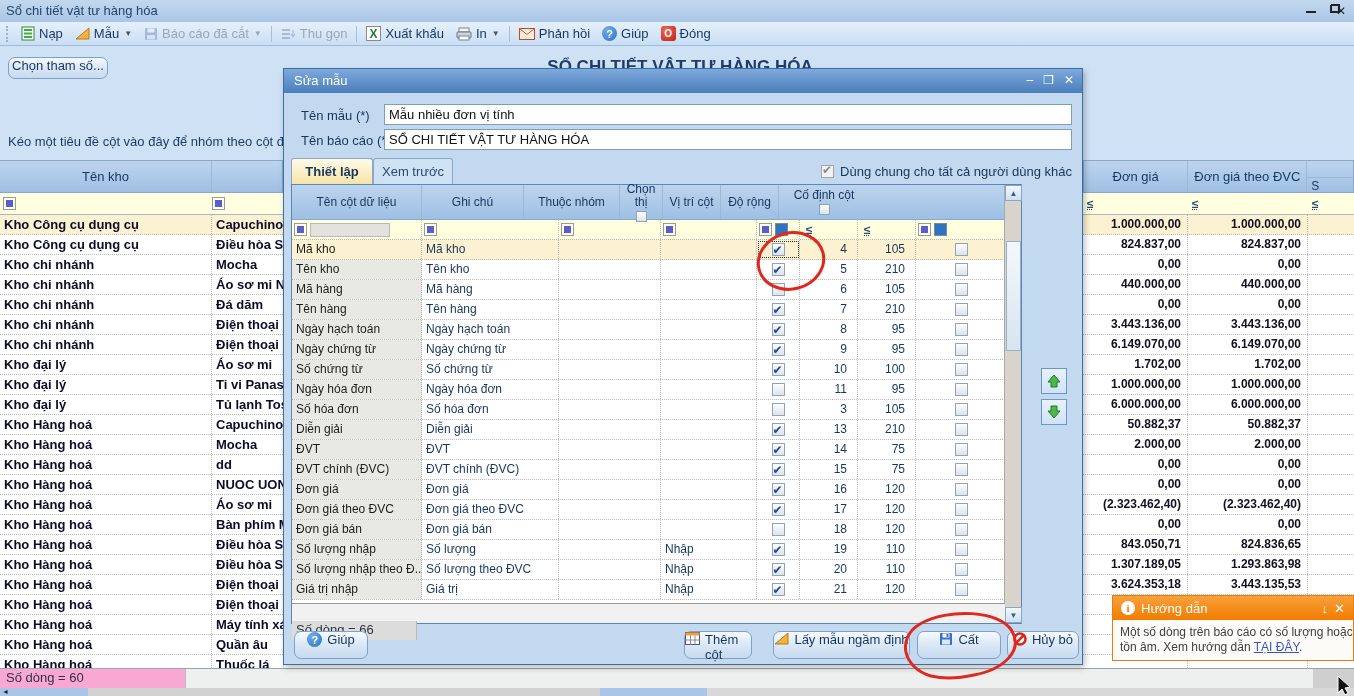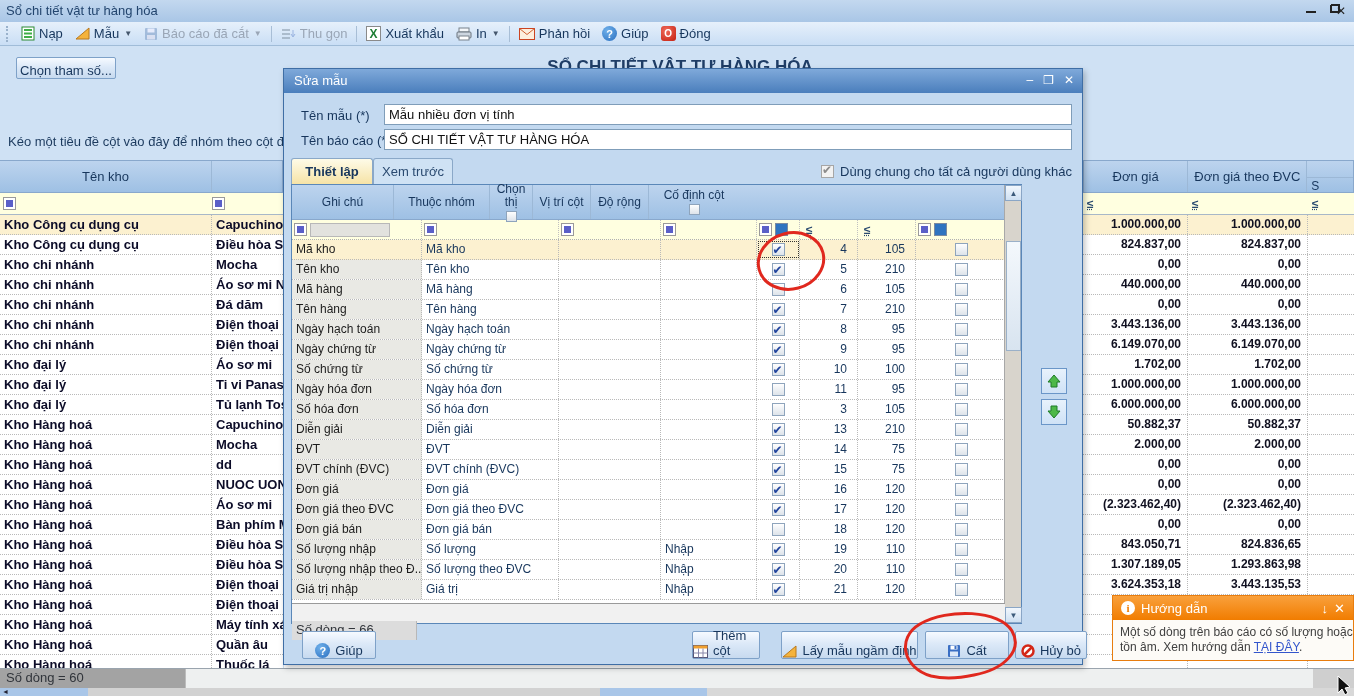--- a/index.html
+++ b/index.html
@@ -19,21 +19,21 @@
 
   .toolbar { left:0; top:22px; width:1354px; height:24px; background:linear-gradient(#e6f0fb,#c9def5); border-bottom:1px solid #a0bcd8; display:flex; align-items:center; padding-left:2px; }
   .grip { width:5px; height:16px; border-left:2px dotted #9ab2cc; margin:0 4px; }
   .tbi { display:flex; align-items:center; gap:4px; padding:2px 6px; font-size:13px; color:#17365c; border-radius:2px; white-space:nowrap; }
   .tbi.disabled { color:#9aa6b6; }
   .tbsep { width:1px; height:16px; background:#a8bed6; margin:0 3px; }
   .dd { font-size:8px; color:#44566c; margin-left:1px; }
   .tbi.disabled .dd { color:#9aa6b6; }
 
   
-  .btn { display:flex; align-items:flex-end; justify-content:center; gap:5px; background:linear-gradient(#f6faff,#dcE9f8 45%,#c7daef); border:1px solid #7ea1c8; border-radius:2px; color:#17365c; font-size:13px; cursor:default;margin-left:8px; }
+  .btn { display:flex; align-items:flex-start; justify-content:center; gap:5px; background:linear-gradient(#f6faff,#dcE9f8 45%,#c7daef); border:1px solid #7ea1c8; border-radius:7px; color:#17365c; font-size:13px; cursor:default; }
 
   
   .icon { display:inline-flex; align-items:center; justify-content:center; flex:none; }
   .circle-help { width:15px; height:15px; border-radius:50%; background:radial-gradient(circle at 35% 30%, #6fb0ea, #2a6fc0); color:#fff; font-size:11px; font-weight:bold; }
   .circle-red { width:15px; height:15px; border-radius:3px; background:radial-gradient(circle at 35% 30%, #f06a5a, #c41f10); color:#fff; font-size:10px; font-weight:bold; }
   .circle-info { width:14px; height:14px; border-radius:50%; background:#fff; color:#f07c00; font-size:11px; font-weight:bold; font-family:"Liberation Serif",serif; }
   .cancel-ico svg, .icon svg { display:block; }
 
   
   .cb { width:13px; height:13px; border:1px solid #8ea4bc; background:linear-gradient(#fefefe,#dde3ea); display:inline-block; position:relative; flex:none; }
@@ -93,21 +93,21 @@
   .greenbtn { position:absolute; width:26px; height:26px; background:linear-gradient(#e8f2fc,#cfe2f6); border:1px solid #6a96c8; display:flex; align-items:center; justify-content:center; }
 
   
   .guide { left:1112px; top:595px; width:242px; height:66px; border:1px solid #e87d0e; background:#fdfbf7; z-index:20; }
   .ghead { position:absolute; left:0; top:0; width:100%; height:24px; background:linear-gradient(#f9a03c,#f17c00); color:#fff; display:flex; align-items:center; gap:6px; padding:0 8px; font-size:13px; }
   .gbody { position:absolute; left:0; top:24px; width:100%; padding:5px 7px; font-size:12px; color:#404040; line-height:15px; white-space:nowrap; }
   .glink { color:#3355cc; text-decoration:underline; }
 
   
   .lfooter { left:0; top:668px; width:1354px; height:20px; background:#eef0f0; border-top:1px solid #9aa4ae; z-index:5; }
-  .lfooterseg { position:absolute; left:0; top:0; width:186px; height:19px; background:#a3a3a3; border-right:1px solid #bcbcbc; padding-left:6px; line-height:18px; color:#30343a; font-size:13px; }
+  .lfooterseg { position:absolute; left:0; top:0; width:186px; height:19px; background:#f9a8d4; border-right:1px solid #bcbcbc; padding-left:6px; line-height:18px; color:#30343a; font-size:13px; }
   .lfooterdark { position:absolute; left:1313px; top:0; width:41px; height:19px; background:#cfcfcf; }
   .bottomstrip { left:0; top:688px; width:1354px; height:8px; background:#a9c6e8; z-index:5; }
   .hthumb1 { position:absolute; left:88px; top:0; width:512px; height:8px; background:#d2d2d2; }
   .hthumb2 { position:absolute; left:707px; top:0; width:647px; height:8px; background:#d8d8d8; }
   .scrolll { position:absolute; left:2px; top:0px; font-size:7px; color:#223; line-height:8px; }
 
   .hiddentitle { left:420px; top:55px; width:520px; height:13px; overflow:hidden; text-align:center; z-index:1; }
   .hiddentitle span { font-size:17px; font-weight:bold; color:#1f3d66; line-height:24px; }
   .whitestrip { left:284px; top:655px; width:799px; height:13px; background:#fff; z-index:4; }
 
@@ -538,20 +538,21 @@
     <div class="tab active" style="left:7px; top:89px; width:82px;">Thiết lập</div>
     <div class="tab inactive" style="left:89px; top:89px; width:80px;">Xem trước</div>
 
     <div style="position:absolute; right:10px; top:95px; display:flex; align-items:center; gap:6px;">
       <span class="cb checked gray"></span>
       <span style="font-size:13px; color:#17365c;">Dùng chung cho tất cả người dùng khác</span>
     </div>
 
     <div class="dgrid">
       <div class="dg-headrow">
+        <div class="dg-h w1">Tên cột dữ liệu</div>
         <div class="dg-h w3">Ghi chú</div>
         <div class="dg-h w4">Thuộc nhóm</div>
         <div class="dg-h w5">
             <span>Chọn thị</span>
             <span class="cb small"></span>
           </div>
         <div class="dg-h w6">Vị trí cột</div>
         <div class="dg-h w7">Độ rộng</div>
         <div class="dg-h w8" style="border-right:none;">
             <span>Cố định cột</span>

